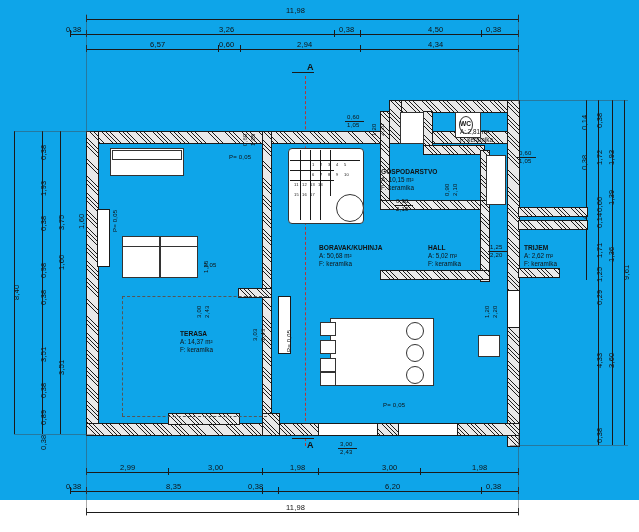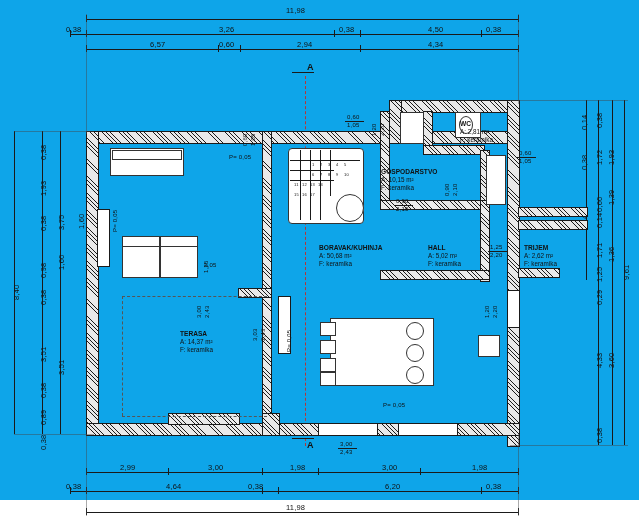--- a/index.html
+++ b/index.html
@@ -301,21 +301,21 @@
   <div class="dimtxt" style="left:472px;top:463px;">1,98</div>
   <div class="tick" style="left:86px;top:468px;"></div>
   <div class="tick" style="left:168px;top:468px;"></div>
   <div class="tick" style="left:262px;top:468px;"></div>
   <div class="tick" style="left:318px;top:468px;"></div>
   <div class="tick" style="left:420px;top:468px;"></div>
   <div class="tick" style="left:518px;top:468px;"></div>
 
   <div class="dimline" style="left:70px;top:491px;width:448px;"></div>
   <div class="dimtxt" style="left:66px;top:482px;">0,38</div>
-  <div class="dimtxt" style="left:166px;top:482px;">4,64</div>
+  <div class="dimtxt" style="left:166px;top:482px;">8,35</div>
   <div class="dimtxt" style="left:248px;top:482px;">0,38</div>
   <div class="dimtxt" style="left:385px;top:482px;">6,20</div>
   <div class="dimtxt" style="left:486px;top:482px;">0,38</div>
   <div class="tick" style="left:70px;top:487px;"></div>
   <div class="tick" style="left:86px;top:487px;"></div>
   <div class="tick" style="left:262px;top:487px;"></div>
   <div class="tick" style="left:278px;top:487px;"></div>
   <div class="tick" style="left:481px;top:487px;"></div>
   <div class="tick" style="left:518px;top:487px;"></div>
 

